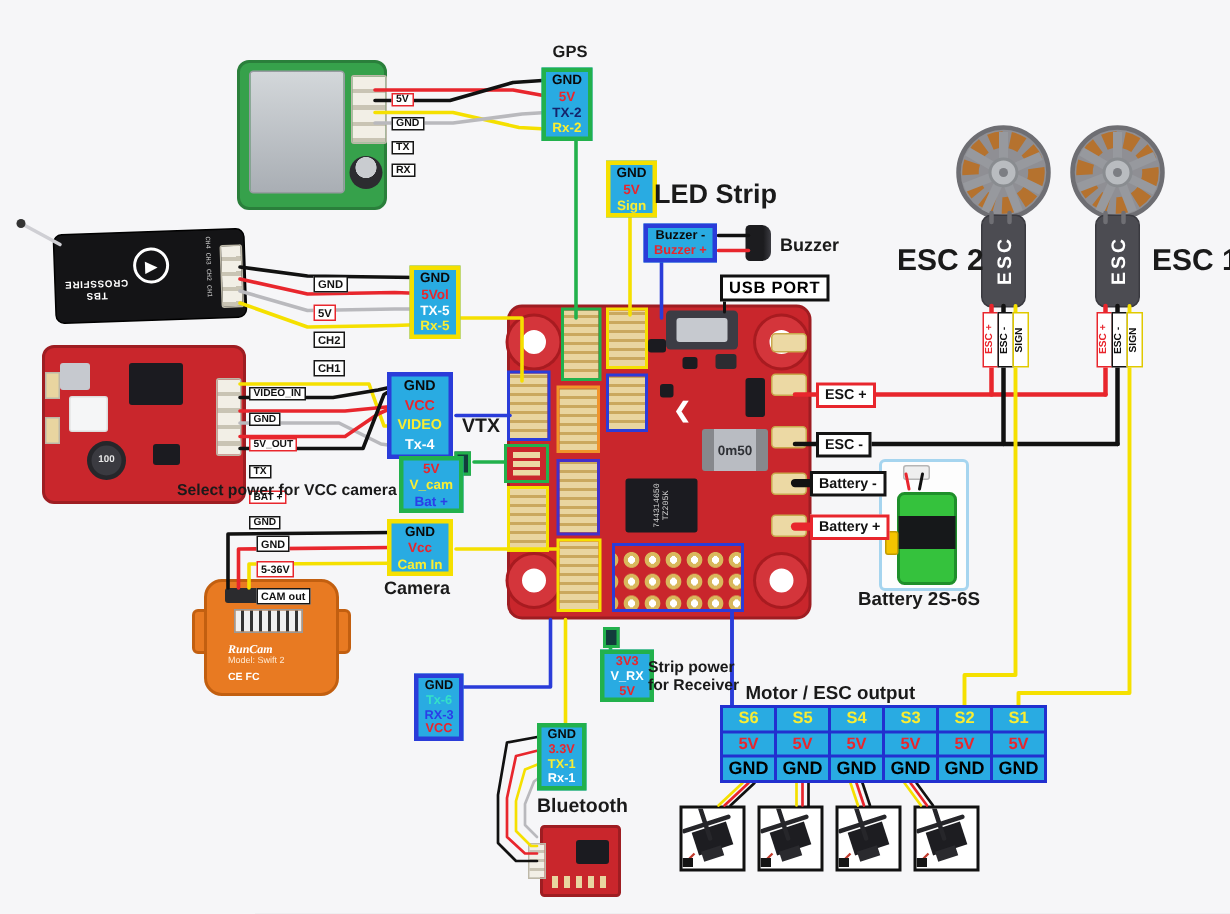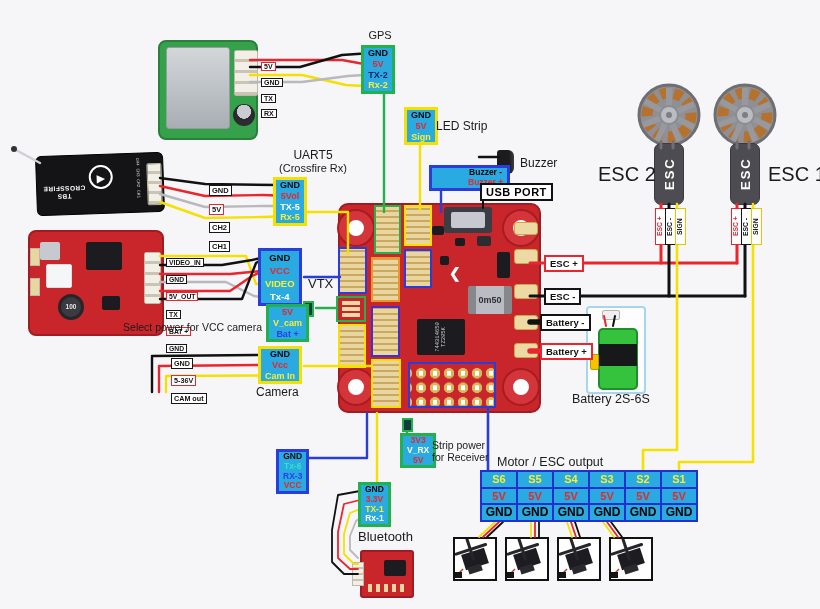--- a/index.html
+++ b/index.html
@@ -18,21 +18,21 @@
   .wbox{background:#fff;border:1px solid #161616;font:800 7px/7.5px "Liberation Sans",sans-serif;padding:0 2px;white-space:nowrap;color:#111;}
   .wb-red{border-color:#e8262d}
   .s-gps .wrow{margin-top:-2.2px}.s-gps .wrow:first-child{margin-top:0}
   .s-cf .wbox{font:800 7.5px/8.5px "Liberation Sans",sans-serif;}
   .s-cf .wrow{margin-top:.5px}.s-cf .wrow:first-child{margin-top:0}
   .s-vtx .wbox{font:800 6.8px/7.5px "Liberation Sans",sans-serif;}
   .s-vtx .wrow{margin-top:-.8px}.s-vtx .wrow:first-child{margin-top:0}
   .s-cam .wbox{font:800 7.2px/8px "Liberation Sans",sans-serif;}
   .s-cam .wrow{margin-top:-.7px}.s-cam .wrow:first-child{margin-top:0}
   
-  .t{position:absolute;color:#1a1a1a;font-weight:400;white-space:nowrap;}
+  .t{position:absolute;color:#1a1a1a;font-weight:700;white-space:nowrap;}
   
   .hlab{position:absolute;background:#fff;border:2px solid #141414;font:800 9.5px/13px "Liberation Sans",sans-serif;color:#111;padding:0 4px;white-space:nowrap;}
   .hlab.red{border-color:#e8262d}
   
   .vlab{position:absolute;width:11px;height:37px;background:#fff;border:1.5px solid #141414;writing-mode:vertical-rl;transform:rotate(180deg);font:800 6.8px/8px "Liberation Sans",sans-serif;text-align:center;color:#111;}
   .vb-red{border-color:#e8262d}.vb-yellow{border-color:#e0c900}
   .vc-r{color:#e8262d}
   
   #out-table{position:absolute;left:480px;top:470px;display:flex;gap:2px;background:#2230cf;padding:2px;}
   .tcol{display:flex;flex-direction:column;gap:2px;}
@@ -72,20 +72,30 @@
     <div class="chip" style="left:56px;top:10px;width:36px;height:28px;"></div>
     <div style="position:absolute;left:10px;top:10px;width:20px;height:18px;background:#c6c9cf;border-radius:2px;"></div>
     <div style="position:absolute;left:16px;top:32px;width:26px;height:24px;background:#f5f6f7;border:1px solid #ddd;border-radius:2px;"></div>
     <div style="position:absolute;left:28px;top:62px;width:26px;height:26px;border-radius:50%;background:#3a3a40;border:3px solid #26262a;color:#e8e8e8;font:700 6.5px/20px 'Liberation Sans',sans-serif;text-align:center;">100</div>
     <div class="chip" style="left:72px;top:64px;width:18px;height:14px;"></div>
     <div style="position:absolute;right:1px;top:20px;width:17px;height:52px;background:repeating-linear-gradient(180deg,#f2efe6 0 8px,#c9c4b4 8px 11px);border:1px solid #bdb8a8;border-radius:2px;"></div>
     <div style="position:absolute;left:0px;top:16px;width:10px;height:18px;background:#e9d5a0;border:1px solid #bdb8a8;"></div>
     <div style="position:absolute;left:0px;top:46px;width:10px;height:18px;background:#e9d5a0;border:1px solid #bdb8a8;"></div>
   </div>
 
+  <div style="position:absolute;left:136px;top:386px;width:90px;height:78px;background:#e87a22;border:2px solid #c25f10;border-radius:12px;">
+    <div style="position:absolute;left:-10px;top:18px;width:10px;height:30px;background:#e87a22;border:2px solid #c25f10;border-radius:4px 0 0 4px;"></div>
+    <div style="position:absolute;right:-10px;top:18px;width:10px;height:30px;background:#e87a22;border:2px solid #c25f10;border-radius:0 4px 4px 0;"></div>
+    <div style="position:absolute;left:12px;top:4px;width:40px;height:10px;background:#2b2b2e;border-radius:2px;"></div>
+    <div style="position:absolute;left:18px;top:18px;width:46px;height:16px;background:repeating-linear-gradient(90deg,#f0f0f0 0 4px,#333 4px 6px);border:1px solid #999;"></div>
+    <div style="position:absolute;right:18px;top:8px;width:4px;height:4px;background:#222;border-radius:50%;"></div>
+    <div style="position:absolute;left:14px;top:40px;color:#fff;font:italic 700 8px/9px 'Liberation Serif',serif;">RunCam</div>
+    <div style="position:absolute;left:14px;top:50px;color:#ffe9d2;font:400 6px/7px 'Liberation Sans',sans-serif;">Model: Swift 2</div>
+    <div style="position:absolute;left:14px;top:60px;color:#fff;font:700 7px/8px 'Liberation Sans',sans-serif;">CE FC</div>
+  </div>
 
   <div style="position:absolute;left:360px;top:550px;width:54px;height:48px;background:#c9262c;border:2px solid #9e1d22;border-radius:3px;">
     <div class="chip" style="left:22px;top:8px;width:22px;height:16px;"></div>
     <div style="position:absolute;left:6px;top:32px;width:40px;height:8px;background:repeating-linear-gradient(90deg,#e9d5a0 0 4px,#c9262c 4px 8px);"></div>
   </div>
   <div style="position:absolute;left:352px;top:562px;width:12px;height:24px;background:repeating-linear-gradient(180deg,#f2efe6 0 4px,#c9c4b4 4px 6px);border:1px solid #bdb8a8;"></div>
 
   <div style="position:absolute;left:586px;top:306px;width:60px;height:88px;background:#fdfdfd;border:2px solid #a6d5ef;border-radius:4px;">
     <div style="position:absolute;left:14px;top:2px;width:18px;height:10px;background:#efefef;border:1px solid #b5b5b5;border-radius:2px;"></div>
     <div style="position:absolute;left:10px;top:20px;width:40px;height:62px;background:#35c23d;border:2px solid #1e8f2a;border-radius:5px;">
@@ -361,21 +371,21 @@
       <div class="prow c-k">GND</div>
       <div class="prow c-r">3.3V</div>
       <div class="prow c-y">TX-1</div>
       <div class="prow c-w">Rx-1</div>
     </div>
   <div class="pblock b-yellow" style="left:404px;top:107px;">
       <div class="prow c-k">GND</div>
       <div class="prow c-r">5V</div>
       <div class="prow c-y">Sign</div>
     </div>
-  <div class="pblock b-blue lh10" style="left:429px;top:165px;padding-left:32px;">
+  <div class="pblock b-blue lh10" style="left:429px;top:149px;">
       <div class="prow c-k">Buzzer -</div>
       <div class="prow c-r">Buzzer +</div>
     </div>
 
   <div class="stack s-gps" style="left:261px;top:55px;">
       <div class="wrow"><span class="wbox wb-red">5V</span></div>
       <div class="wrow"><span class="wbox wb-black">GND</span></div>
       <div class="wrow"><span class="wbox wb-black">TX</span></div>
       <div class="wrow"><span class="wbox wb-black">RX</span></div>
     </div>
@@ -393,33 +403,29 @@
       <div class="wrow"><span class="wbox wb-red">BAT +</span></div>
       <div class="wrow"><span class="wbox wb-black">GND</span></div>
     </div>
   <div class="stack s-cam" style="left:171px;top:352px;">
       <div class="wrow"><span class="wbox wb-black">GND</span></div>
       <div class="wrow"><span class="wbox wb-red">5-36V</span></div>
       <div class="wrow"><span class="wbox wb-black">CAM out</span></div>
     </div>
 
   <div class="t" style="left:360px;top:29px;width:40px;text-align:center;font-size:11px;">GPS</div>
-  <div class="t" style="left:248px;top:149px;width:130px;text-align:center;font-size:12px;line-height:13px;">
-    <div>UART5</div>
-    <div style="font-size:11px;">(Crossfire Rx)</div>
-  </div>
   <div class="t" style="left:308px;top:261px;font-size:13px;margin-top:15px;">VTX</div>
   <div class="t" style="left:118px;top:321px;width:144px;text-align:right;font-size:10.5px;">Select power for VCC camera</div>
   <div class="t" style="left:256px;top:385px;width:46px;text-align:left;font-size:12px;">Camera</div>
   <div class="t" style="left:432px;top:440px;font-size:10.5px;line-height:11.5px;">
     <div>Strip power</div>
     <div>for Receiver</div>
   </div>
   <div class="t" style="left:358px;top:529px;font-size:13px;">Bluetooth</div>
-  <div class="t" style="left:436px;top:119px;font-size:12px;">LED Strip</div>
+  <div class="t" style="left:436px;top:119px;font-size:18px;">LED Strip</div>
   <div class="t" style="left:520px;top:156px;font-size:12px;">Buzzer</div>
   <div class="t" style="left:572px;top:392px;width:90px;font-size:12.5px;">Battery 2S-6S</div>
   <div class="t" style="left:598px;top:163px;font-size:20px;">ESC 2</div>
   <div class="t" style="left:768px;top:163px;font-size:20px;">ESC 1</div>
   <div class="t" style="left:497px;top:455px;font-size:12.5px;">Motor / ESC output</div>
   <div style="position:absolute;left:480px;top:183px;background:#fff;border:2.5px solid #111;font:800 11px/14px 'Liberation Sans',sans-serif;padding:0 4px;letter-spacing:.5px;">USB PORT</div>
 
   <div class="hlab red" style="left:544px;top:255px;">ESC +</div>
   <div class="hlab" style="left:544px;top:288px;">ESC -</div>
   <div class="hlab" style="left:540px;top:314px;">Battery -</div>

